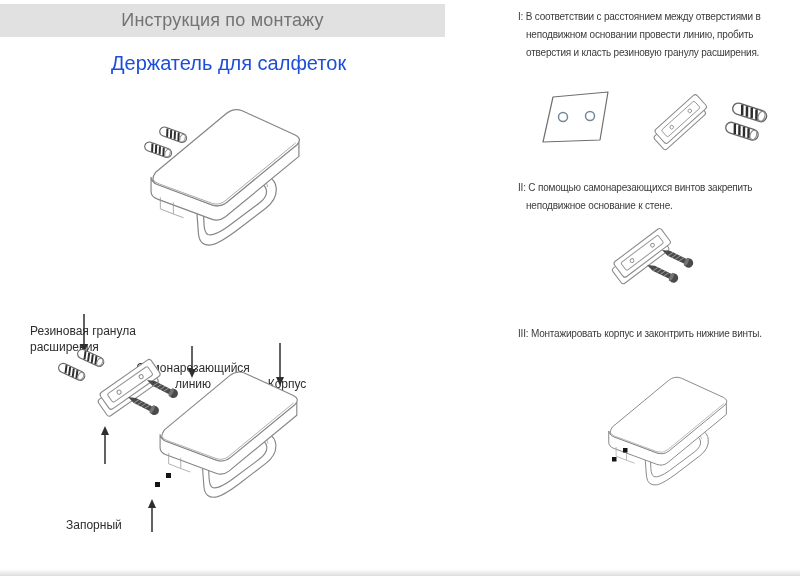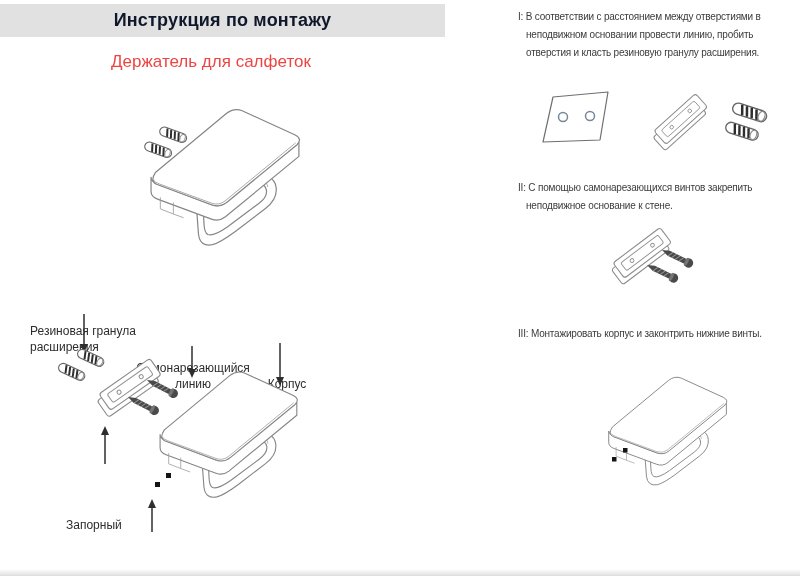--- a/index.html
+++ b/index.html
@@ -4,22 +4,22 @@
 <style>
   html,body{margin:0;padding:0;background:#fff;}
   .page{
     position:relative;width:800px;height:576px;background:#ffffff;overflow:hidden;
     font-family:"Liberation Sans",sans-serif;color:#2d2d2d;
   }
   .titlebar{
     position:absolute;left:0;top:4px;width:445px;height:33px;background:#e1e1e1;
     display:flex;align-items:center;justify-content:center;
   }
-  .title{font-size:18px;color:#0f172a;letter-spacing:0.2px;font-weight:bold;}
-  .subtitle{position:absolute;left:111px;top:52px;font-size:17px;color:#ef4444;}
+  .title{font-size:18px;color:#737373;letter-spacing:0.2px;}
+  .subtitle{position:absolute;left:111px;top:52px;font-size:20px;color:#1d4ed8;}
   .fig{position:absolute;}
   .dlabel{
     position:absolute;font-size:12px;line-height:1.35;color:#2d2d2d;
     white-space:pre-line;
     margin-top:47px;
   }
   .dlabel.center{text-align:center;}
   .step{
     position:absolute;width:285px;font-size:10px;line-height:1.8;color:#3c3c3c;
     letter-spacing:-0.2px;white-space:pre-line;padding-left:8px;text-indent:-8px;

